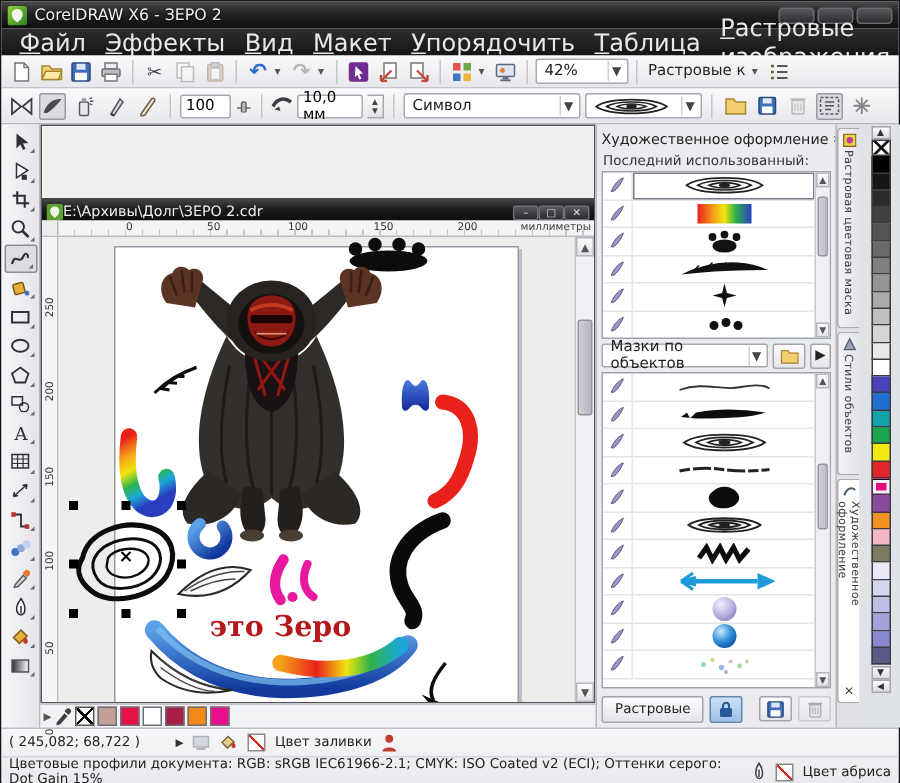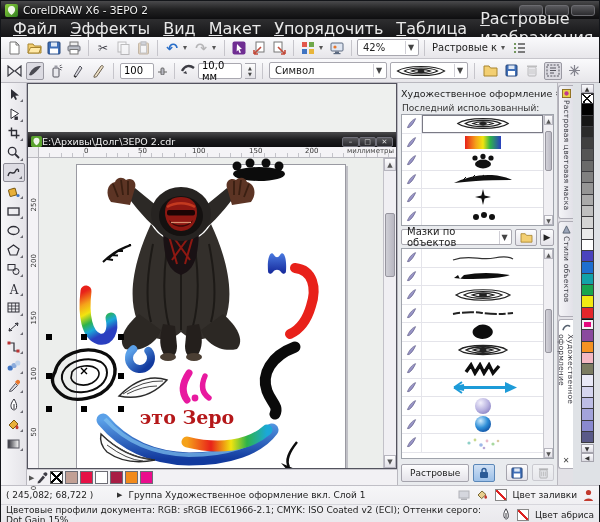--- a/index.html
+++ b/index.html
@@ -1041,21 +1041,20 @@
       <span class="palsw" style="background-color: rgb(90, 90, 136);"></span>
       <span class="pbtn" style="margin-top:1px;">▼</span>
       <span class="pbtn">◀</span>
     </div>
   </div>
 
   <div class="statusbar">
     <div class="srow1">
       <span class="coords">( 245,082; 68,722 )</span>
       <span style="font-size:7px;color:#333;">▶</span>
-      <span class="statmid">Группа Художественное оформление вкл. Слой 1</span>
       <svg width="12" height="11" viewBox="0 0 12 11" style="opacity:.5">
           <rect x="1" y="1" width="10" height="7" fill="#b8bcc8" stroke="#70737c"></rect>
           <rect x="3" y="8.5" width="6" height="1.5" fill="#70737c"></rect>
         </svg>
       <svg width="13" height="12" viewBox="0 0 13 12">
           <path d="M2,6 L6,2 L10,5.6 L5.6,9.6 Z" fill="#e8cf8f" stroke="#7a6a34"></path>
           <path d="M10.6,7 c1,1.5 0.2,2.8 -0.9,2.8 c-1.1,0 -1.9,-1.3 -0.9,-2.8 l0.9,-1.2 Z" fill="#c23a2e"></path>
         </svg>
       <span class="slash"></span>
       <span class="statlbl">Цвет заливки</span>

